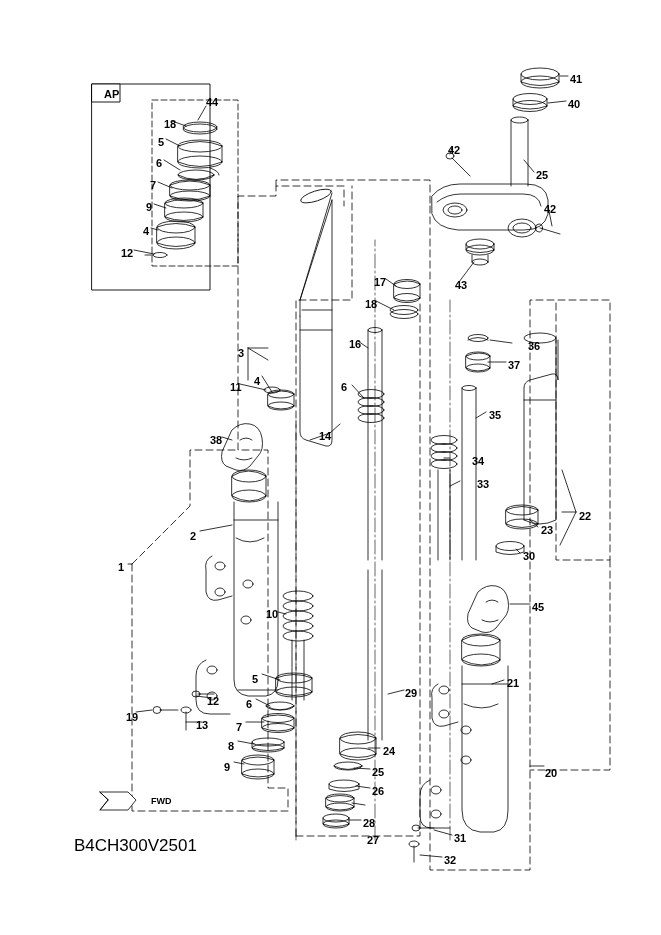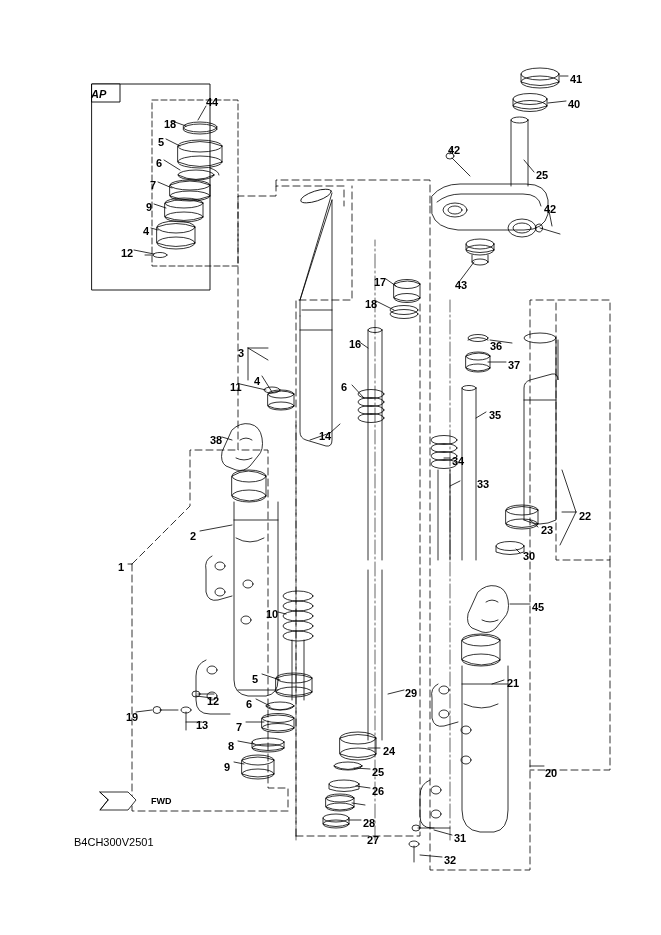--- a/index.html
+++ b/index.html
@@ -31,21 +31,21 @@
     font-size: 11px;
     line-height: 11px;
     letter-spacing: 0;
     color: #000;
     white-space: nowrap;
     font-family: "Liberation Sans", sans-serif;
     font-weight: bold;
   }
   .partcode {
     position: absolute;
-    font-size: 11px;
+    font-size: 17px;
     color: #000;
     white-space: nowrap;
     font-family: "Liberation Sans", sans-serif;
   }
   .ap-label {
     position: absolute;
     font-size: 11px;
     font-weight: bold;
     color: #000;
     font-family: "Liberation Sans", sans-serif;
@@ -360,21 +360,21 @@
       <path d="M158 182 L172 188"></path>
       <path d="M154 204 L166 208"></path>
       <path d="M151 228 L158 230"></path>
       <path d="M134 250 L154 254"></path>
 
       <path d="M100 792 L128 792 L136 800 L128 810 L100 810 L108 800 Z" fill="#fff"></path>
       <path d="M108 800 L100 792 M108 800 L100 810"></path>
     </g>
   </svg>
 
-  <div class="ap-label" style="left:91px; top:88px;font-style:italic;">AP</div>
+  <div class="ap-label" style="left:104px; top:88px;">AP</div>
 
   <div class="fwd-label" style="left:110px; top:796px;">FWD</div>
 
   <div class="partcode" style="left:74px; top:836px;">B4CH300V2501</div>
 
   <div id="callout-layer">
       <div class="callout" style="left: 118px; top: 562px;">1</div>
       <div class="callout" style="left: 190px; top: 531px;">2</div>
       <div class="callout" style="left: 238px; top: 348px;">3</div>
       <div class="callout" style="left: 254px; top: 376px;">4</div>
@@ -400,23 +400,23 @@
       <div class="callout" style="left: 383px; top: 746px;">24</div>
       <div class="callout" style="left: 372px; top: 767px;">25</div>
       <div class="callout" style="left: 372px; top: 786px;">26</div>
       <div class="callout" style="left: 367px; top: 803px; margin-top: 32px;">27</div>
       <div class="callout" style="left: 363px; top: 818px;">28</div>
       <div class="callout" style="left: 405px; top: 688px;">29</div>
       <div class="callout" style="left: 523px; top: 551px;">30</div>
       <div class="callout" style="left: 454px; top: 833px;">31</div>
       <div class="callout" style="left: 444px; top: 855px;">32</div>
       <div class="callout" style="left: 461px; top: 479px; padding-left: 16px;">33</div>
-      <div class="callout" style="left: 452px; top: 456px;">34</div>
+      <div class="callout" style="left: 452px; top: 456px; padding-left: 20px;">34</div>
       <div class="callout" style="left: 489px; top: 410px;">35</div>
-      <div class="callout" style="left: 490px; top: 341px;">36</div>
+      <div class="callout" style="left: 528px; top: 341px;">36</div>
       <div class="callout" style="left: 508px; top: 360px;">37</div>
       <div class="callout" style="left: 210px; top: 435px;">38</div>
       <div class="callout" style="left: 536px; top: 170px;">25</div>
       <div class="callout" style="left: 568px; top: 99px;">40</div>
       <div class="callout" style="left: 570px; top: 74px;">41</div>
       <div class="callout" style="left: 448px; top: 145px;">42</div>
       <div class="callout" style="left: 544px; top: 204px;">42</div>
       <div class="callout" style="left: 455px; top: 280px;">43</div>
       <div class="callout" style="left: 206px; top: 97px;">44</div>
       <div class="callout" style="left: 532px; top: 602px;">45</div>

